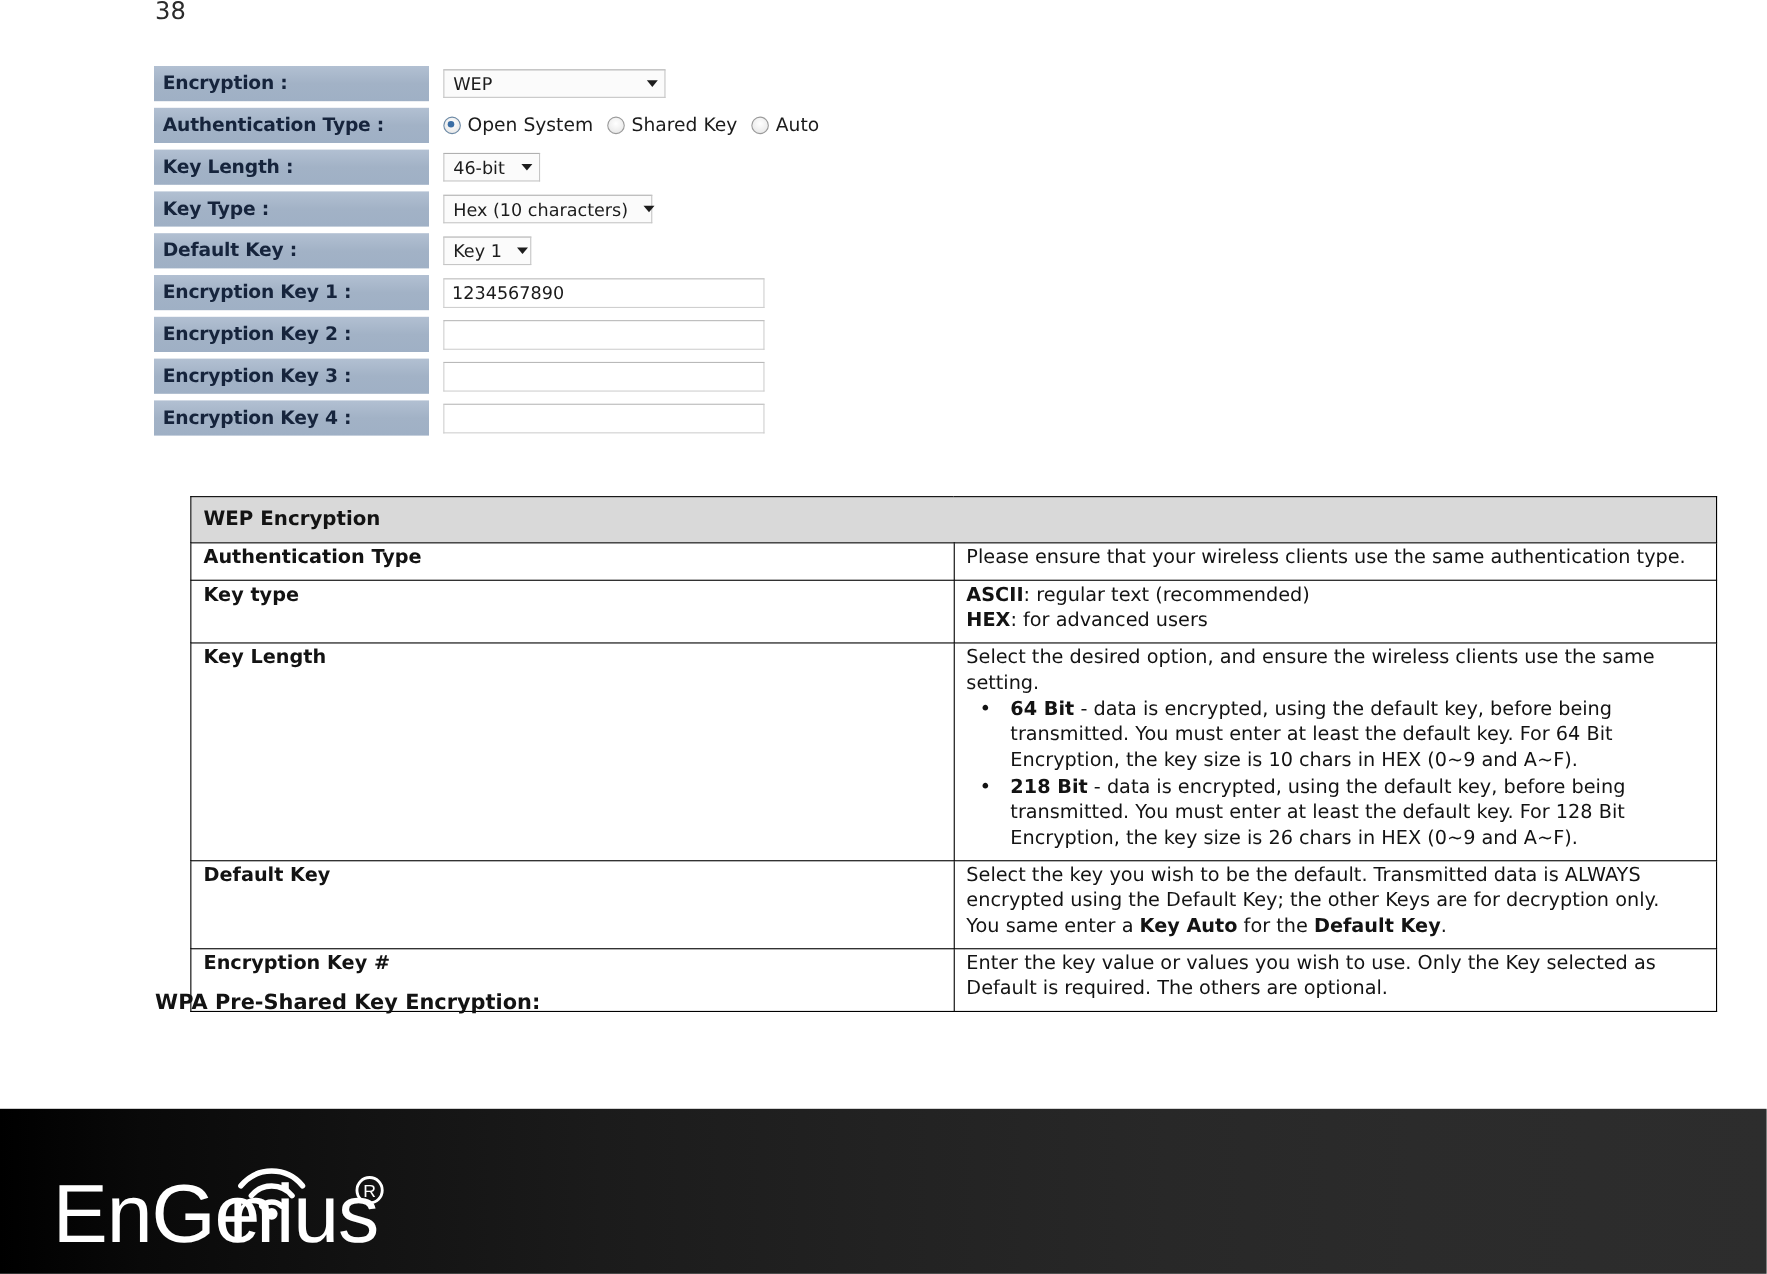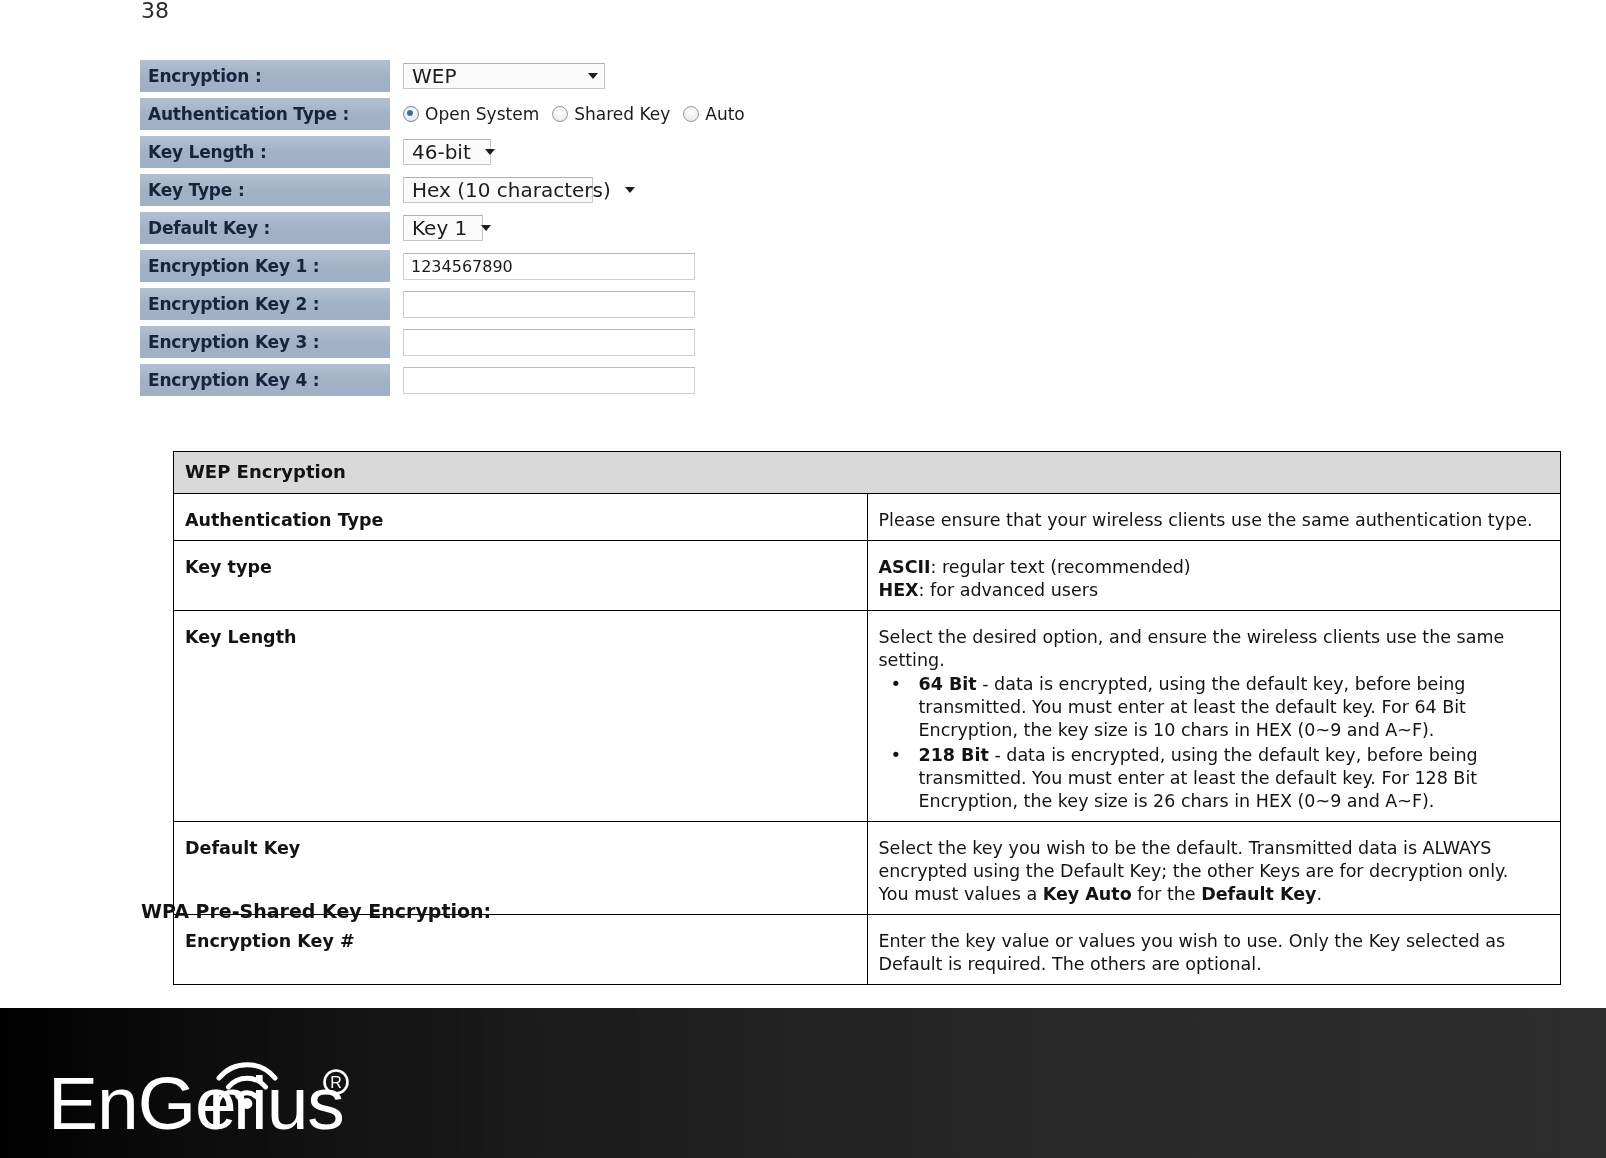--- a/index.html
+++ b/index.html
@@ -51,21 +51,21 @@
     height:32px;
   }
 
   
   .sel{
     display:inline-flex;align-items:center;justify-content:space-between;
     height:26px;
     background:#fbfbfb;
     border:1px solid #c6c6c6;
     border-top-color:#b0b0b0;
-    font-size:20px;
+    font-size:16px;
     font-family:"DejaVu Sans", sans-serif;
     color:#1c1c1c;
     padding:0 6px 0 8px;
     box-sizing:border-box;
     white-space:nowrap;
   }
   .sel .cap{padding-right:14px;}
   .sel.w-enc{width:202px;}
   .sel.w-keylen{width:88px;}
   .sel.w-keytype{width:190px;}
@@ -120,21 +120,21 @@
     font-family:"DejaVu Sans", sans-serif;
     table-layout:fixed;
     margin-left:32px;
   }
   .desc-table td{
     border:1px solid #000000;
     vertical-align:top;
     font-size:17.5px;
     line-height:1.32;
     color:#131313;
-    padding:15px 9px 8px 11px;
+    padding:2px 9px 8px 11px;
   }
   .desc-table tr.head td{
     background:#d9d9d9;
     font-weight:bold;
     font-size:18px;
     padding:8px 9px 9px 11px;
   }
   .col-key{width:234px;font-weight:bold;}
   .bullets{margin:0;padding:0;list-style:none;}
   .bullets li{
@@ -294,21 +294,21 @@
         <li><b>64 Bit</b><span> - data is encrypted, using the default key, before being transmitted. You must enter at least the default key. For 64 Bit Encryption, the key size is 10 chars in HEX (0~9 and A~F).</span></li>
         <li><b>218 Bit</b><span> - data is encrypted, using the default key, before being transmitted. You must enter at least the default key. For 128 Bit Encryption, the key size is 26 chars in HEX (0~9 and A~F).</span></li>
       </ul>
     </td>
   </tr>
 
   <tr>
     <td class="col-key">Default Key</td>
     <td>
       <div>Select the key you wish to be the default. Transmitted data is ALWAYS encrypted using the Default Key; the other Keys are for decryption only.</div>
-      <div><span>You must values a </span><b>Key Auto</b><span> for the </span><b>Default Key</b><span>.</span></div>
+      <div><span>You same enter a </span><b>Key Auto</b><span> for the </span><b>Default Key</b><span>.</span></div>
     </td>
   </tr>
 
   <tr>
     <td class="col-key">Encryption Key #</td>
     <td>Enter the key value or values you wish to use. Only the Key selected as Default is required. The others are optional.</td>
   </tr>
 </tbody>
   </table>
 

